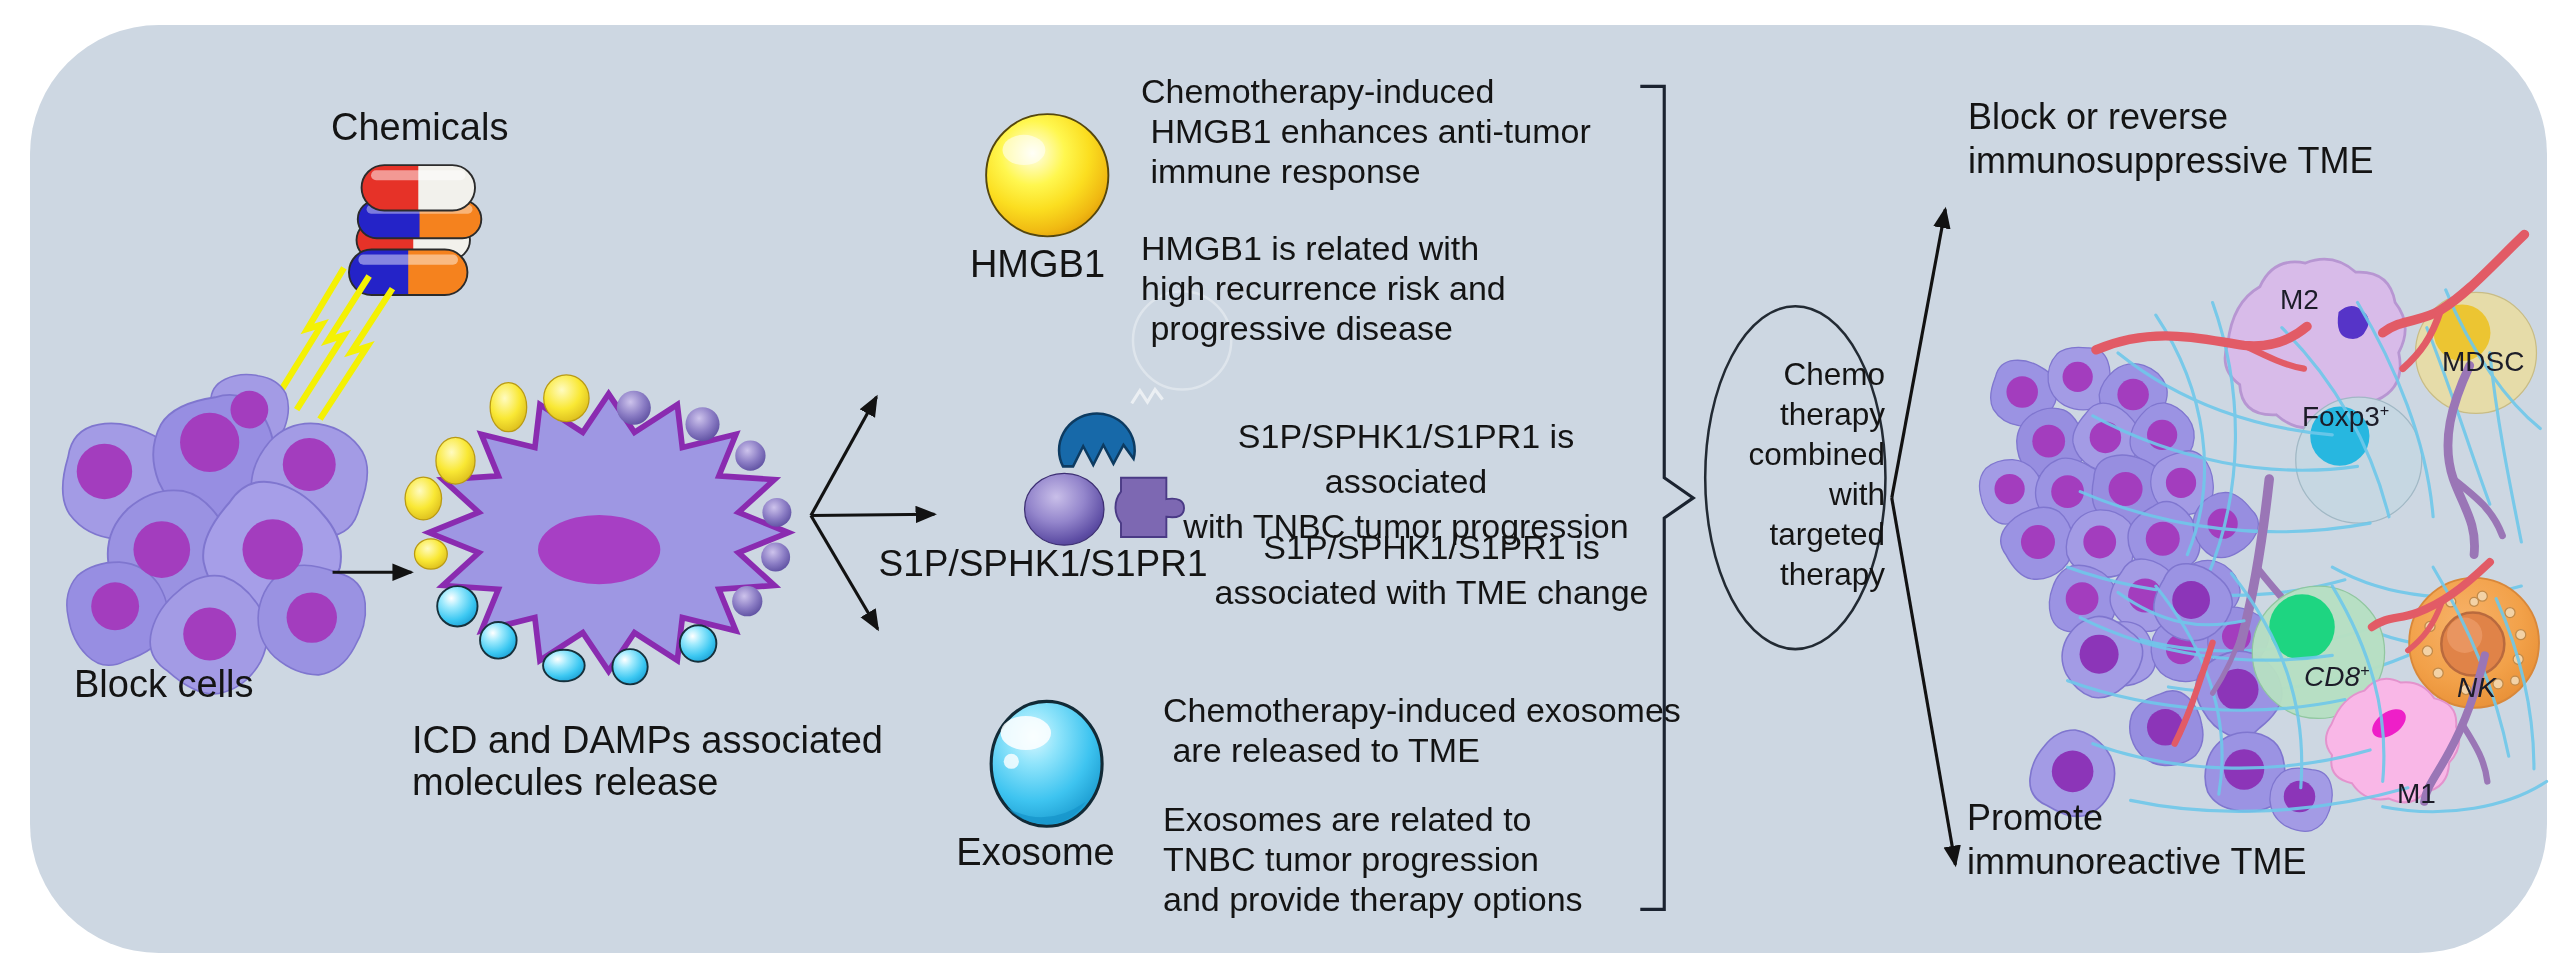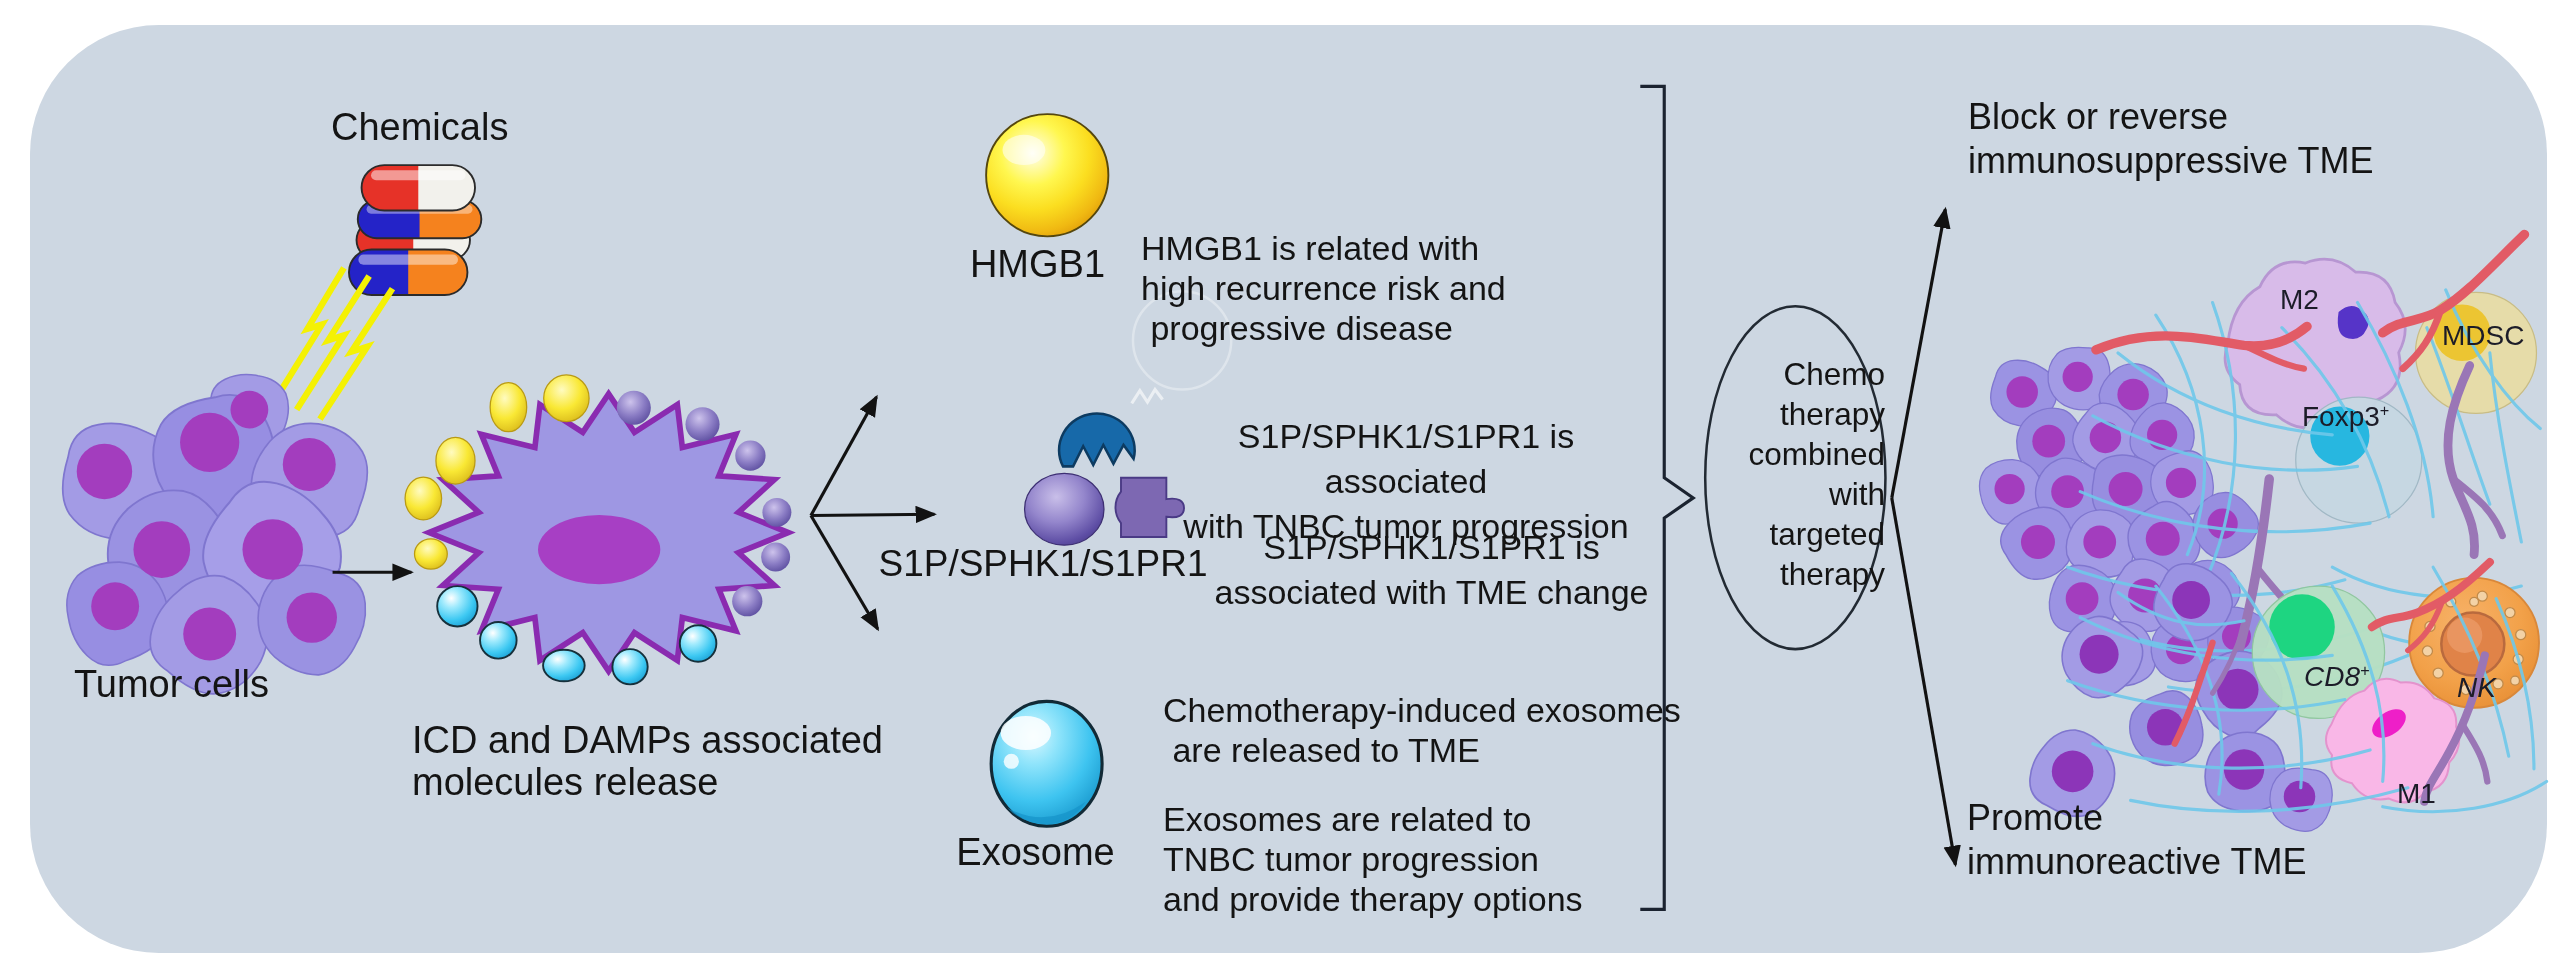--- a/index.html
+++ b/index.html
@@ -348,25 +348,28 @@
       </g>
       <g stroke="#9a76b6" fill="none" stroke-linecap="round">
         <path d="M 3942,1040 C 3928,1100 3908,1152 3886,1192 C 3866,1230 3850,1246 3846,1272" stroke-width="13"></path>
         <path d="M 3908,1152 C 3928,1184 3942,1206 3946,1240" stroke-width="10"></path>
         <path d="M 3560,995 C 3545,1040 3530,1070 3510,1100" stroke-width="8"></path>
       </g>
     </g>
   </svg>
 
   <div class="txt lbl" style="left:331px;top:106px;">Chemicals</div>
-  <div class="txt lbl" style="left:74px;top:663px;">Tumor cells</div>
+  <div class="txt lbl" style="left:74px;top:663px;">Block cells</div>
   <div class="txt lbl" style="left:405px;top:719px;margin-left:7px;">ICD and DAMPs associated
 molecules release</div>
 
   <div class="txt lbl ctr" style="left:943px;top:243px;width:189px;">HMGB1</div>
+  <div class="txt body" style="left:1141px;top:71px;">Chemotherapy-induced
+ HMGB1 enhances anti-tumor
+ immune response</div>
   <div class="txt body" style="left:1141px;top:228px;">HMGB1 is related with
 high recurrence risk and
  progressive disease</div>
 
   <div class="txt lbl ctr" style="left:876px;top:543px;width:334px;font-size:37px;">S1P/SPHK1/S1PR1</div>
   <div class="txt body ctr" style="left:1157px;top:414px;width:498px;line-height:45px;">S1P/SPHK1/S1PR1 is associated
 with TNBC tumor progression</div>
   <div class="txt body ctr" style="left:1198px;top:525px;width:467px;line-height:45px;">S1P/SPHK1/S1PR1 is
 associated with TME change</div>
 
@@ -383,19 +386,19 @@
 with
 targeted
 therapy</div>
 
   <div class="txt outcome" style="left:1968px;top:95px;">Block or reverse
 immunosuppressive TME</div>
   <div class="txt outcome" style="left:1967px;top:796px;">Promote
 immunoreactive TME</div>
 
   <div class="celllbl" style="left:2280px;top:285px;"><span>M2</span><sup></sup></div>
-  <div class="celllbl" style="left:2442px;top:321px;"><span>MDSC</span><sup></sup></div>
+  <div class="celllbl" style="left:2442px;top:347px;"><span>MDSC</span><sup></sup></div>
   <div class="celllbl" style="left:2302px;top:402px;"><span>Foxp3</span><sup>+</sup></div>
   <div class="celllbl" style="left:2304px;top:662px;font-style:italic;"><span>CD8</span><sup>+</sup></div>
   <div class="celllbl" style="left:2457px;top:673px;font-style:italic;"><span>NK</span><sup></sup></div>
   <div class="celllbl" style="left:2397px;top:755px;margin-top:24px;"><span>M1</span><sup></sup></div>
 </div>
 
 
 </body></html>

